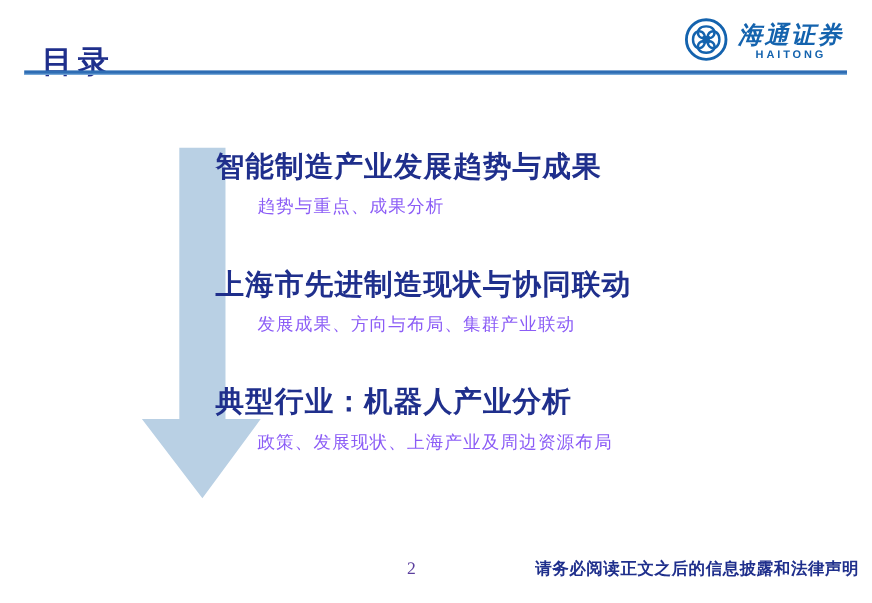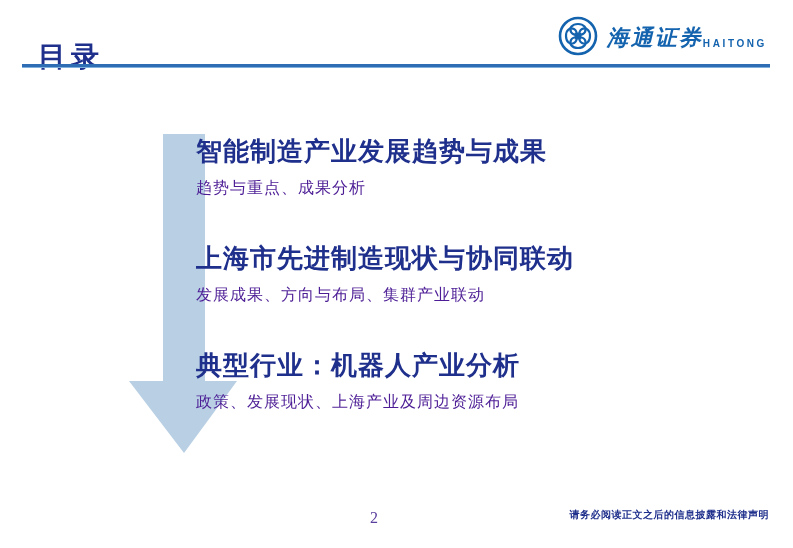--- a/index.html
+++ b/index.html
@@ -46,21 +46,22 @@
     position: absolute;
     right: 26px;
     top: 16px;
     display: flex;
     align-items: center;
     gap: 9px;
   }
   .logo-mark { display: block; }
   .logo-wordmark {
     display: flex;
-    align-items: flex-end;
+    flex-direction: column;
+    align-items: center;
     line-height: 1;
   }
   .logo-cn {
     font-family: "Liberation Serif", serif;
     font-size: 22px;
     font-weight: bold;
     font-style: italic;
     color: #1463ae;
     letter-spacing: 2px;
   }
@@ -103,41 +104,42 @@
     font-size: 26px;
     font-weight: bold;
     color: #1f2f8c;
     letter-spacing: 1px;
     line-height: 1.25;
     white-space: nowrap;
   }
   .item-sub {
     font-family: "Liberation Serif", serif;
     font-size: 16px;
-    color: #4c1d95;
+    color: #8b5cf6;
     letter-spacing: 1px;
     margin-top: 9px;
+    margin-left: 38px;
     white-space: nowrap;
   }
 
   
   .page-number {
     position: absolute;
     left: 370px;
     top: 509px;
     font-family: "Liberation Serif", serif;
     font-size: 16px;
     color: #5b3f9e;
   }
   .disclaimer {
     position: absolute;
-    right: 24px;
+    right: 12px;
     top: 508px;
     font-family: "Liberation Serif", serif;
-    font-size: 10px;
+    font-size: 15px;
     font-weight: bold;
     color: #1f2f8c;
     letter-spacing: 0.5px;
     white-space: nowrap;
   }
 </style>
 </head>
 <body>
 
 <div class="slide">

